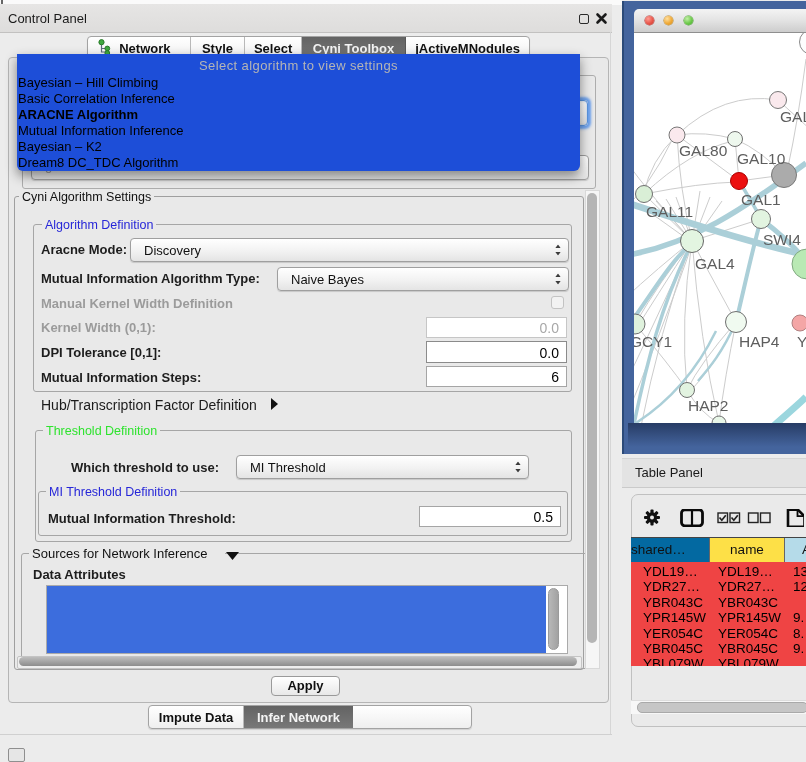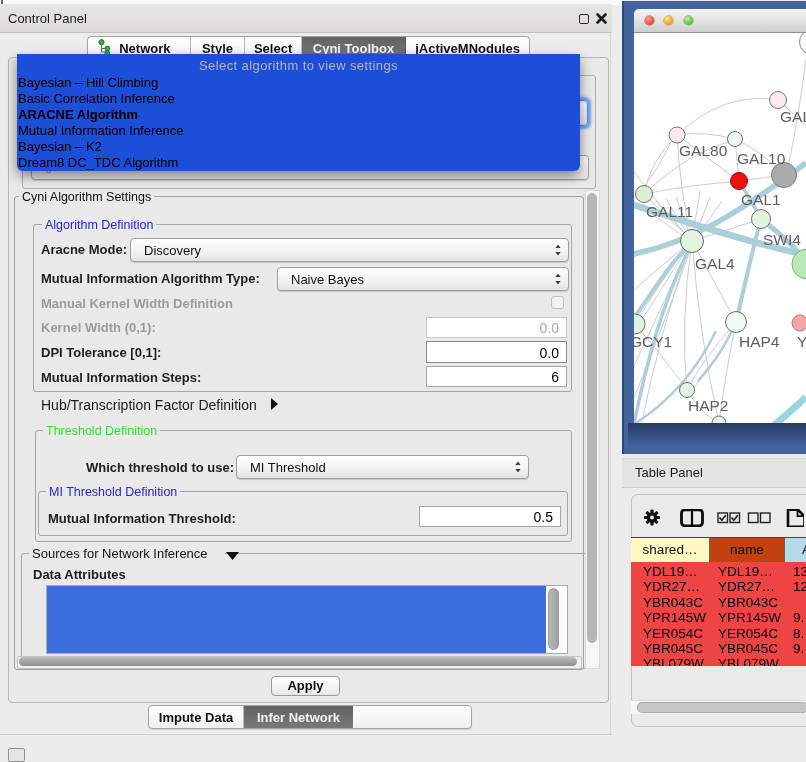--- a/index.html
+++ b/index.html
@@ -91,21 +91,21 @@
 <div class="field" style="left:426px;top:366px;width:141px;height:21px;border:1px solid #a5a5a5;line-height:21px;padding-right:7px">6</div>
 
 <div class="abs" style="left:41px;top:397px;font-size:14px;color:#1b1b1b;white-space:nowrap">Hub/Transcription Factor Definition</div>
 <svg class="abs" style="left:270px;top:398px" width="9" height="12" viewBox="0 0 9 12">
     <path d="M1 0 L8 6 L1 12 Z" fill="#111"></path>
   </svg>
 
 <div class="group" style="left:35px;top:430px;width:535px;height:110px"></div>
 <div class="gtitle" style="left:43px;top:424px;color:#2ee32e">Threshold Definition</div>
 
-<div class="lbl" style="left:81px;top:460px;width:153px;text-align:right">Which threshold to use:</div>
+<div class="lbl" style="left:71px;top:460px;width:153px;text-align:left">Which threshold to use:</div>
 <div class="combo" style="left:236px;top:455px;width:291px;height:22px">
     <span class="ct">MI Threshold</span>
     <svg class="carr" viewBox="0 0 6 11">
       <path d="M3 0 L5.6 3.6 H0.4 Z" fill="#3c3c3c"></path>
       <path d="M3 11 L5.6 7.4 H0.4 Z" fill="#3c3c3c"></path>
     </svg>
   </div>
 
 <div class="group" style="left:38px;top:491px;width:528px;height:43px"></div>
 <div class="gtitle" style="left:46px;top:485px;color:#2626d8">MI Threshold Definition</div>
@@ -264,22 +264,22 @@
    <path d="M87.5 8.5 l2.3 2.7 4 -5" stroke-width="1.7"></path>
    <rect x="104.5" y="4" width="9.5" height="9.5"></rect>
    <rect x="116.5" y="4" width="9.5" height="9.5"></rect>
   </g>
   <path d="M144 0.8 h10 l6.5 6.5 v10.5 h-16.5 z" fill="none" stroke="#0a0a0a" stroke-width="2.6"></path>
       <path d="M153.5 1.2 v6 h6" fill="none" stroke="#0a0a0a" stroke-width="1.8"></path>
  </g>
 </svg>
 
 <div class="abs" style="left:631px;top:537px;width:175px;height:25px;border-top:1.5px solid #444;font-size:13.5px;color:#111">
- <div class="abs" style="left:0;top:0;width:78px;height:25px;background:#fef9c3;border-right:1px solid #666;text-align:center;line-height:24px">shared…</div>
- <div class="abs" style="left:79px;top:0;width:74px;height:25px;background:#c2410c;border-right:1px solid #666;text-align:center;line-height:24px">name</div>
+ <div class="abs" style="left:0;top:0;width:78px;height:25px;background:#0369a1;border-right:1px solid #666;text-align:left;line-height:24px">shared…</div>
+ <div class="abs" style="left:79px;top:0;width:74px;height:25px;background:#fde047;border-right:1px solid #666;text-align:center;line-height:24px">name</div>
  <div class="abs" style="left:154px;top:0;width:21px;height:25px;background:#b5dbe9;line-height:24px;padding-left:17px">A</div>
 </div>
 
 <div class="abs" style="left:631px;top:562px;width:175px;height:104px;background:#ef4444;overflow:hidden;font-size:13.5px;color:#000">
  <div class="abs" style="left:12px;top:2px;line-height:15.4px;white-space:pre">YDL19…
 YDR27…
 YBR043C
 YPR145W
 YER054C
 YBR045C

